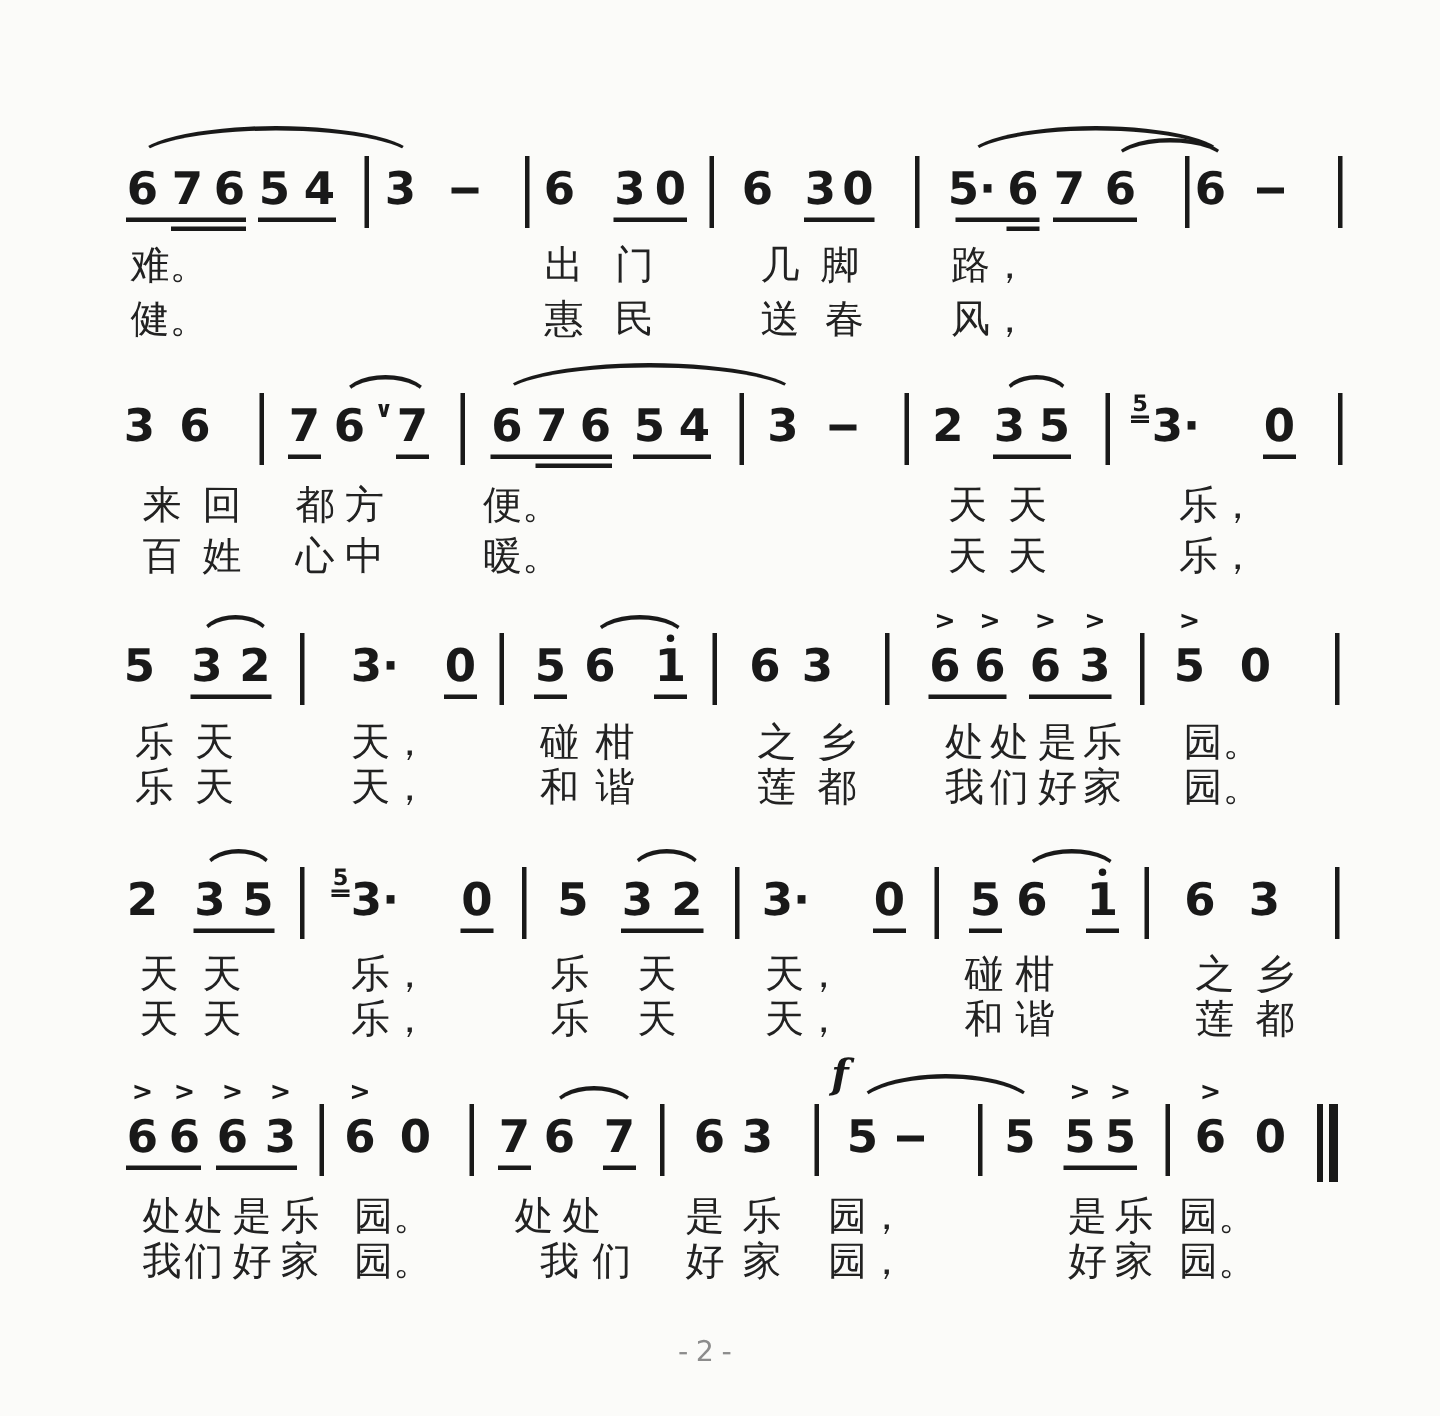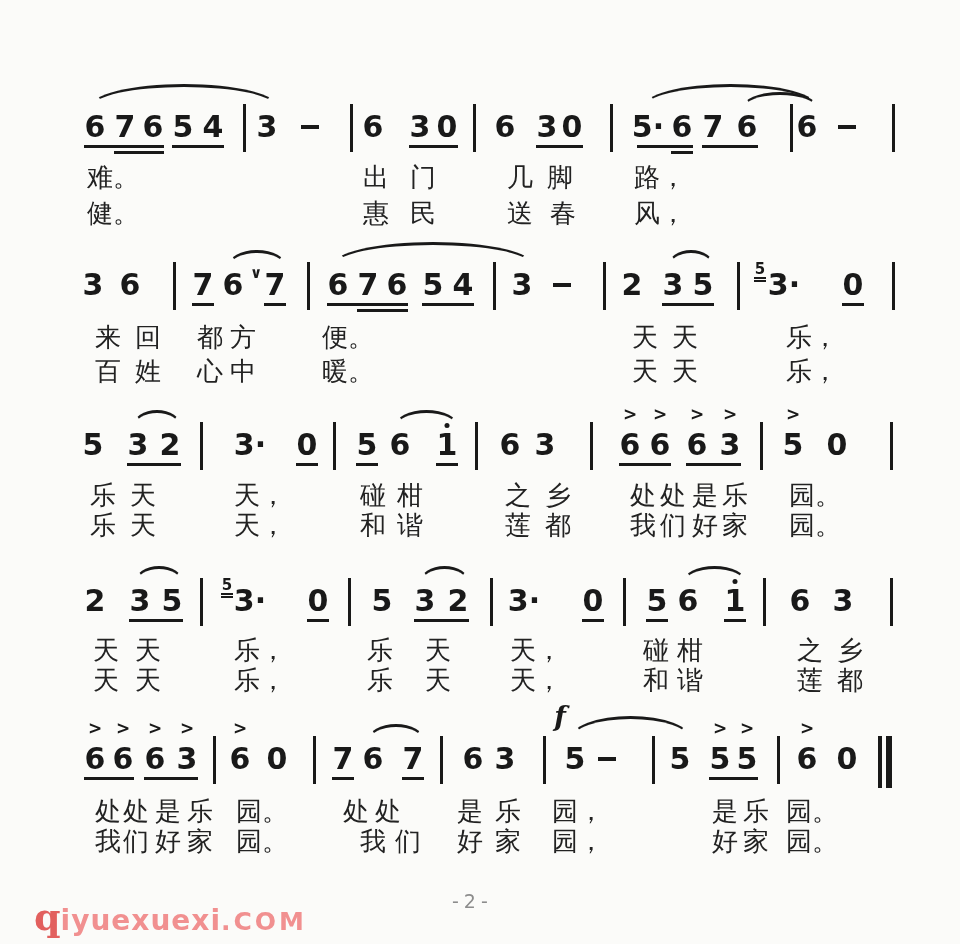--- a/index.html
+++ b/index.html
@@ -316,15 +316,14 @@
       <div class="lyr" style="left: 262px; top: 826px;">园。</div>
       <div class="lyr" style="left: 373px; top: 826px;">我</div>
       <div class="lyr" style="left: 408px; top: 826px;">们</div>
       <div class="lyr" style="left: 470px; top: 826px;">好</div>
       <div class="lyr" style="left: 508px; top: 826px;">家</div>
       <div class="lyr" style="left: 578px; top: 826px;">园，</div>
       <div class="lyr" style="left: 725px; top: 826px;">好</div>
       <div class="lyr" style="left: 756px; top: 826px;">家</div>
       <div class="lyr" style="left: 812px; top: 826px;">园。</div>
     </div>
-  <div class="wm"><span class="q">q</span><span class="mid">iyuexuexi</span><span class="tld">.COM</span></div>
   <div class="pagenum">-2-</div>
 </div>
 
 </body></html>

